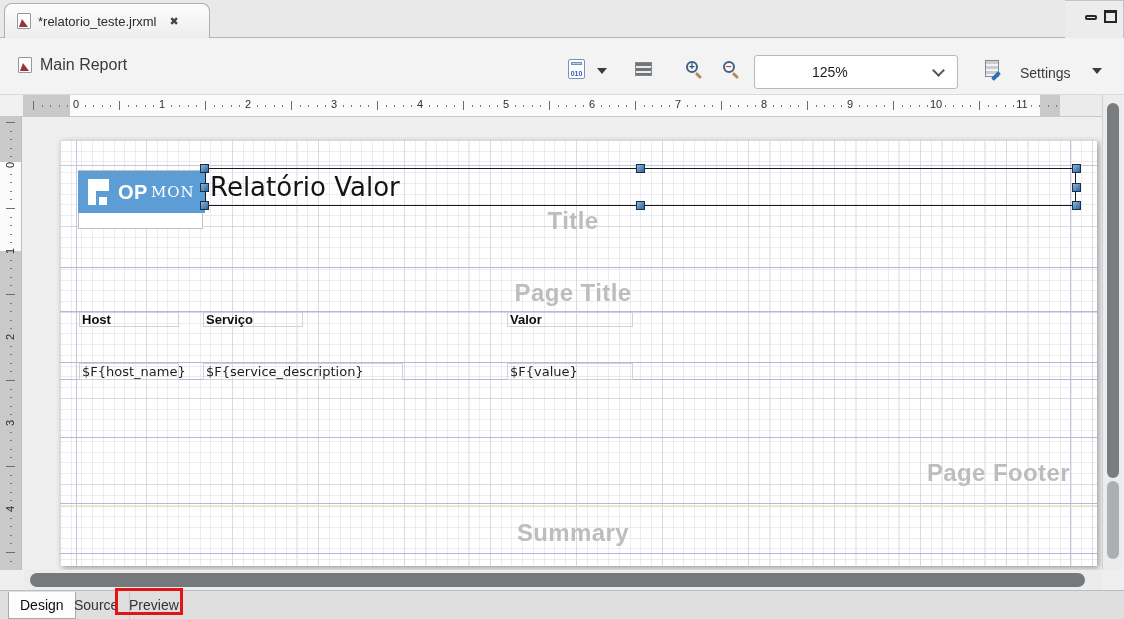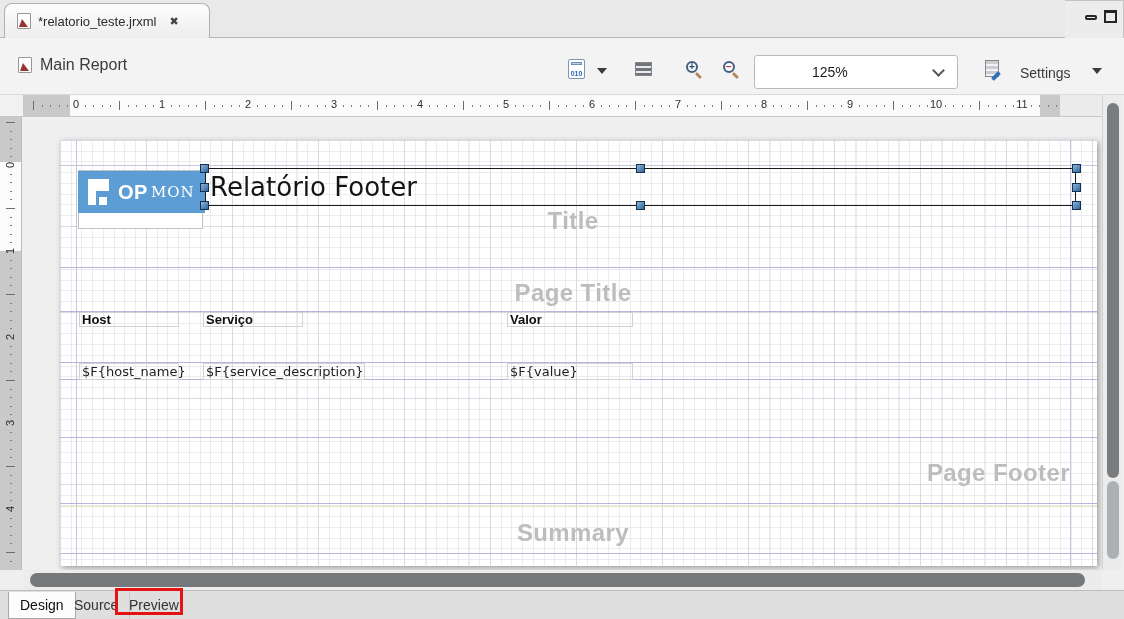--- a/index.html
+++ b/index.html
@@ -113,21 +113,21 @@
   .h-tl { left:140px; top:24px; } .h-ml { left:140px; top:43px; } .h-bl { left:140px; top:61px; }
   .h-tm { left:576px; top:24px; } .h-bm { left:576px; top:61px; }
   .h-tr { left:1012px; top:24px; } .h-mr { left:1012px; top:43px; } .h-br { left:1012px; top:61px; }
 
   
   .hdr-cell { position:absolute; top:172px; height:15px; border:1px solid #d2d2d2; background:transparent;
     font-weight:bold; font-size:13px; color:#0e0e0e; line-height:13px; padding:0 2px; white-space:nowrap; }
   .hc-host { left:19px; width:100px; } .hc-serv { left:143px; width:100px; } .hc-val { left:447px; width:126px; }
   .det-cell { position:absolute; top:223px; height:17px; border:1px solid #d2d2d2; background:transparent;
     font-family:"DejaVu Sans",sans-serif; font-size:13px; color:#1e1e1e; line-height:15px; padding:0 2px; white-space:nowrap; }
-  .dc-host { left:19px; width:100px; } .dc-serv { left:143px; width:162px; } .dc-val { left:447px; width:126px; }
+  .dc-host { left:19px; width:100px; } .dc-serv { left:143px; width:200px; } .dc-val { left:447px; width:126px; }
 
   
   .v-scrollbar { position:absolute; left:1102px; top:0; width:20px; height:475px; background:#ececec; border-left:1px solid #d2d2d2; }
   .v-thumb  { position:absolute; left:4px; width:12px; top:8px; height:375px; background:#7a7d7f; border-radius:6px; }
   .v-thumb2 { position:absolute; left:4px; width:12px; top:386px; height:78px; background:#adb0b2; border-radius:6px; }
   .h-scrollbar { position:absolute; left:24px; top:475px; width:1078px; height:20px; background:#ececec; }
   .h-thumb { position:absolute; left:6px; top:3px; width:1055px; height:14px; background:#76797b; border-radius:7px; }
 
   
   .bottom-bar { position:absolute; left:0; top:590px; width:1124px; height:29px; background:#dfdfdf; border-top:1px solid #bdbdbd; }
@@ -401,21 +401,21 @@
         <div class="logo-blue">
           <span class="logo-glyph">
             <span class="lg-top"></span>
             <span class="lg-side"></span>
             <span class="lg-dot"></span>
           </span>
           <span class="logo-op">OP</span>
           <span class="logo-mon">MON</span>
         </div>
 
-        <div class="title-field">Relatório Footer</div>
+        <div class="title-field">Relatório Valor</div>
         <div class="handle h-tl"></div>
         <div class="handle h-ml"></div>
         <div class="handle h-bl"></div>
         <div class="handle h-tm"></div>
         <div class="handle h-bm"></div>
         <div class="handle h-tr"></div>
         <div class="handle h-mr"></div>
         <div class="handle h-br"></div>
 
         <div class="hdr-cell hc-host">Host</div>

